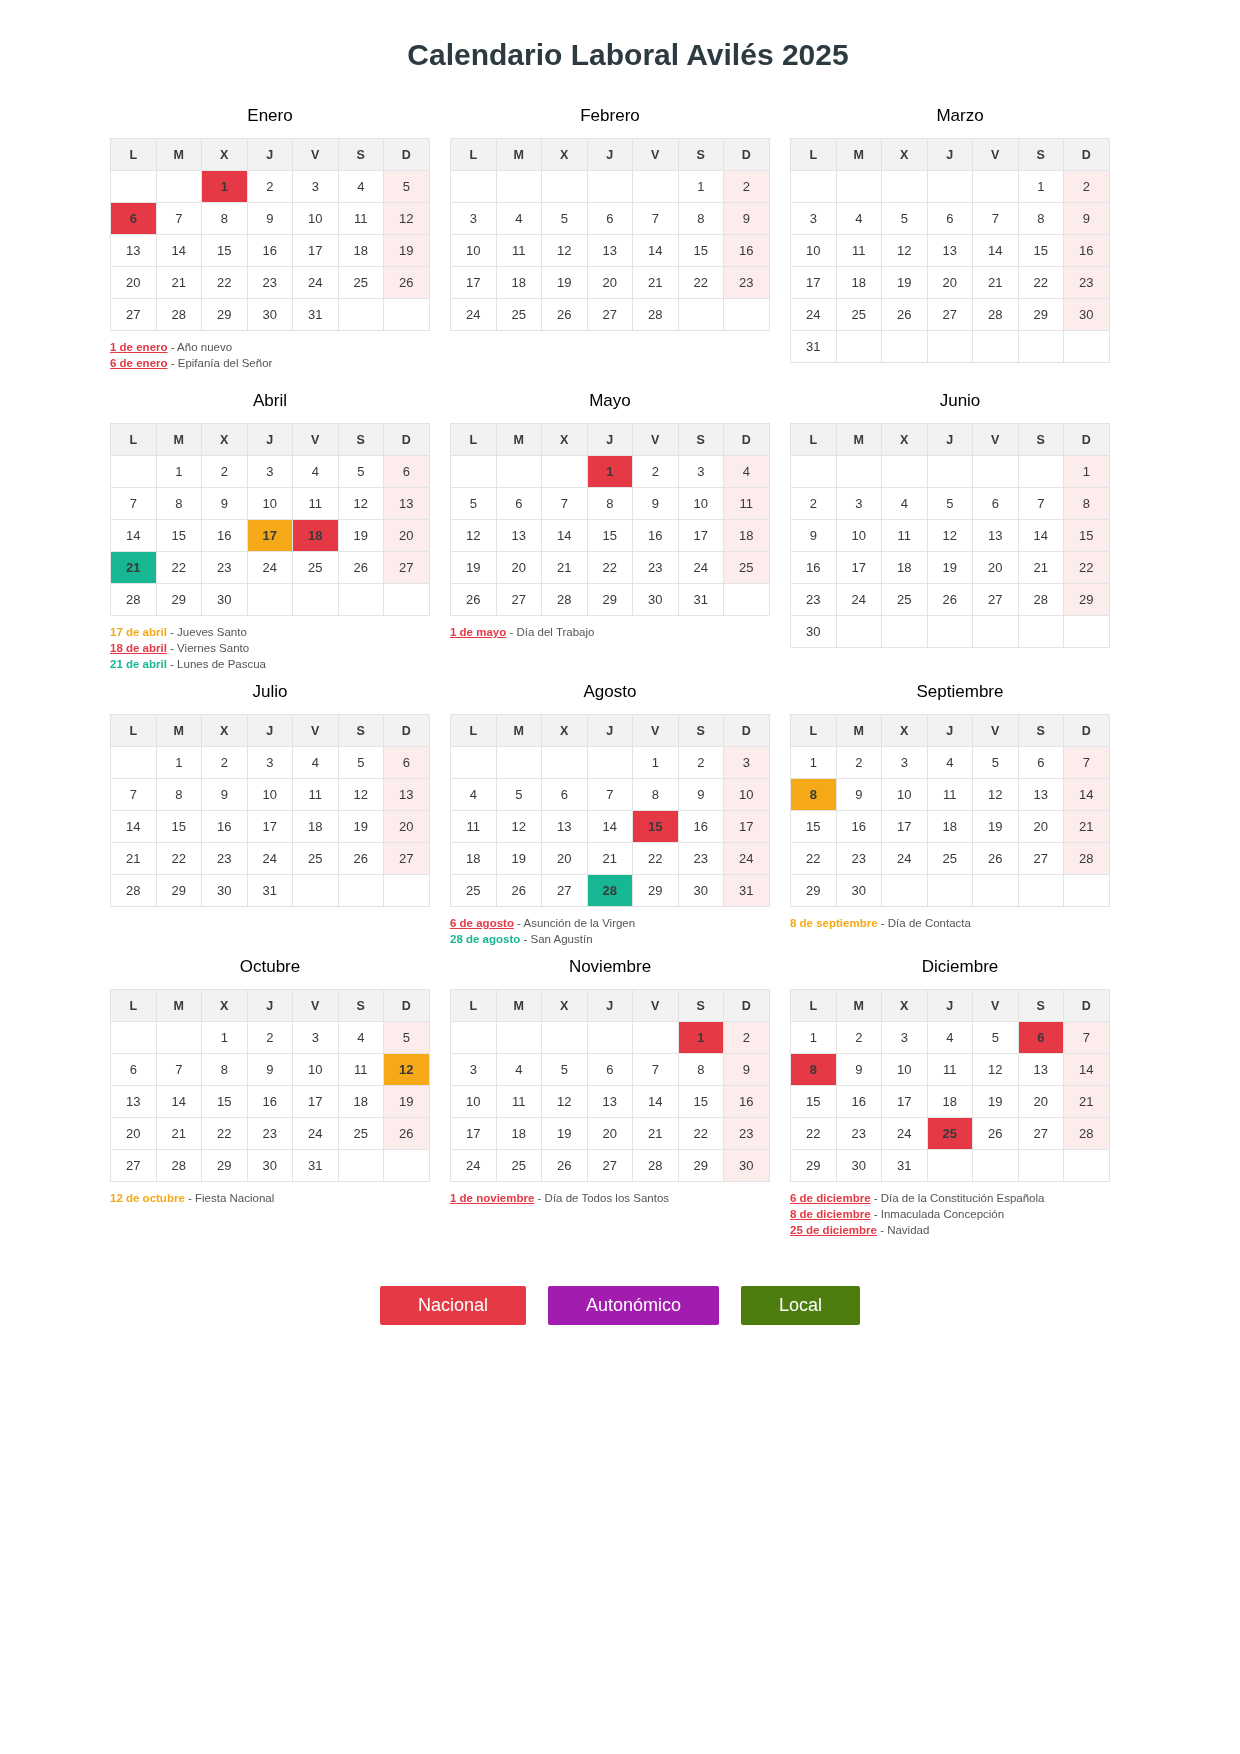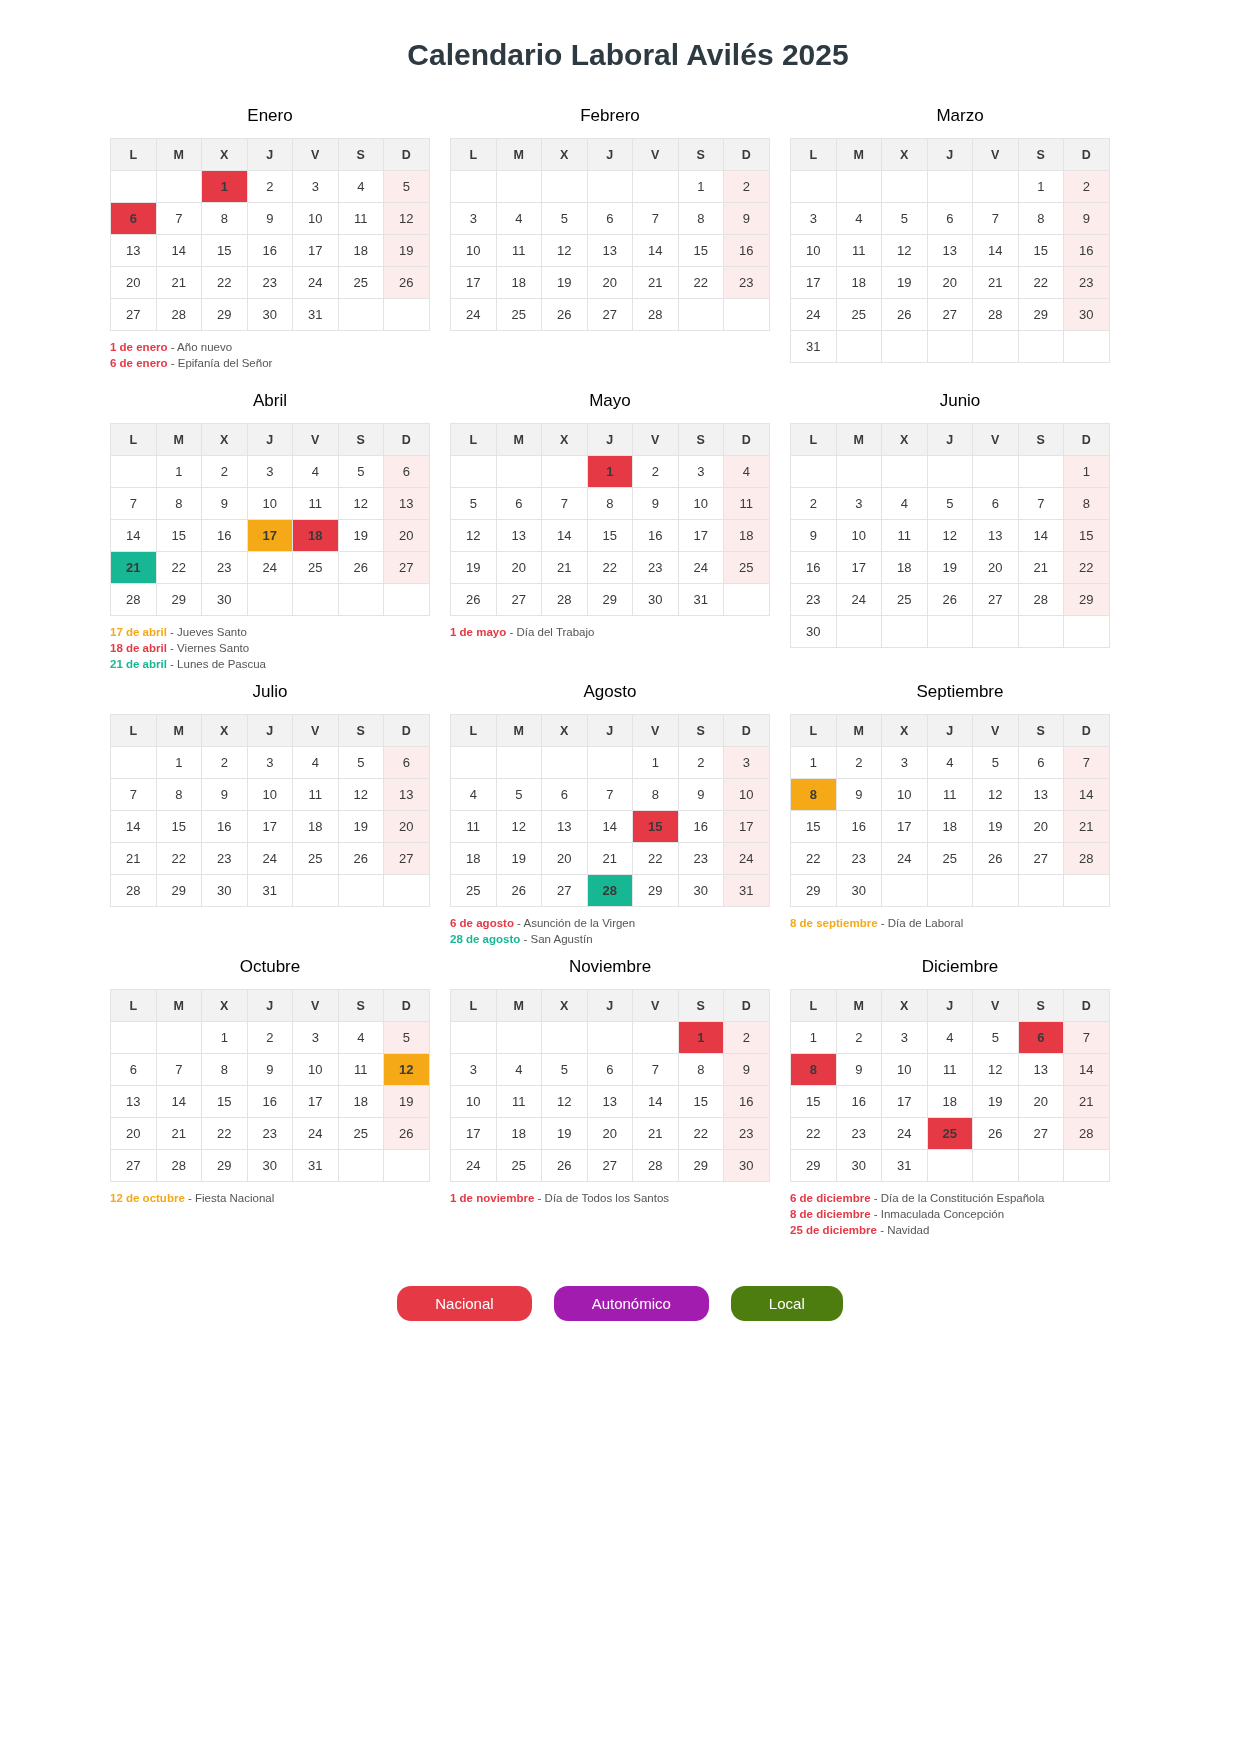--- a/index.html
+++ b/index.html
@@ -168,36 +168,36 @@
   .notes {
     margin-top: 8px;
     min-height: 10px;
   }
   .note {
     font-size: 11.5px;
     line-height: 16px;
     color: #555;
     white-space: nowrap;
   }
-  .note .d-nac { color: #e63946; font-weight: bold; }
+  .note .d-nac { color: #e63946; font-weight: bold; text-decoration: underline; }
   .note .d-aut { color: #f5a916; font-weight: bold; }
   .note .d-loc { color: #17b794; font-weight: bold; }
 
   
   .legend {
     display: flex;
     justify-content: center;
     gap: 22px;
     margin-top: 38px;
   }
   .legend-item {
     color: #fff;
-    font-size: 15px;
+    font-size: 18px;
     padding: 9px 38px;
-    border-radius: 14px;
+    border-radius: 2px;
   }
   .lg-nac { background: #e63946; }
   .lg-aut { background: #a21caf; }
   .lg-loc { background: #4d7c0f; }
 </style>
 </head>
 <body>
 
 <div class="page">
 
@@ -803,21 +803,21 @@
               <td class="">30</td>
               <td class="empty">&nbsp;</td>
               <td class="empty">&nbsp;</td>
               <td class="empty">&nbsp;</td>
               <td class="empty">&nbsp;</td>
               <td class="empty">&nbsp;</td>
             </tr>
           </tbody>
         </table>
         <div class="notes">
-          <div class="note"><span class="d-aut">8 de septiembre</span><span> - Día de Laboral</span></div>
+          <div class="note"><span class="d-aut">8 de septiembre</span><span> - Día de Contacta</span></div>
         </div>
       </div>
       <div class="month">
         <div class="month-name">Octubre</div>
         <table class="cal">
           <thead>
             <tr>
               <th>L</th>
               <th>M</th>
               <th>X</th>

